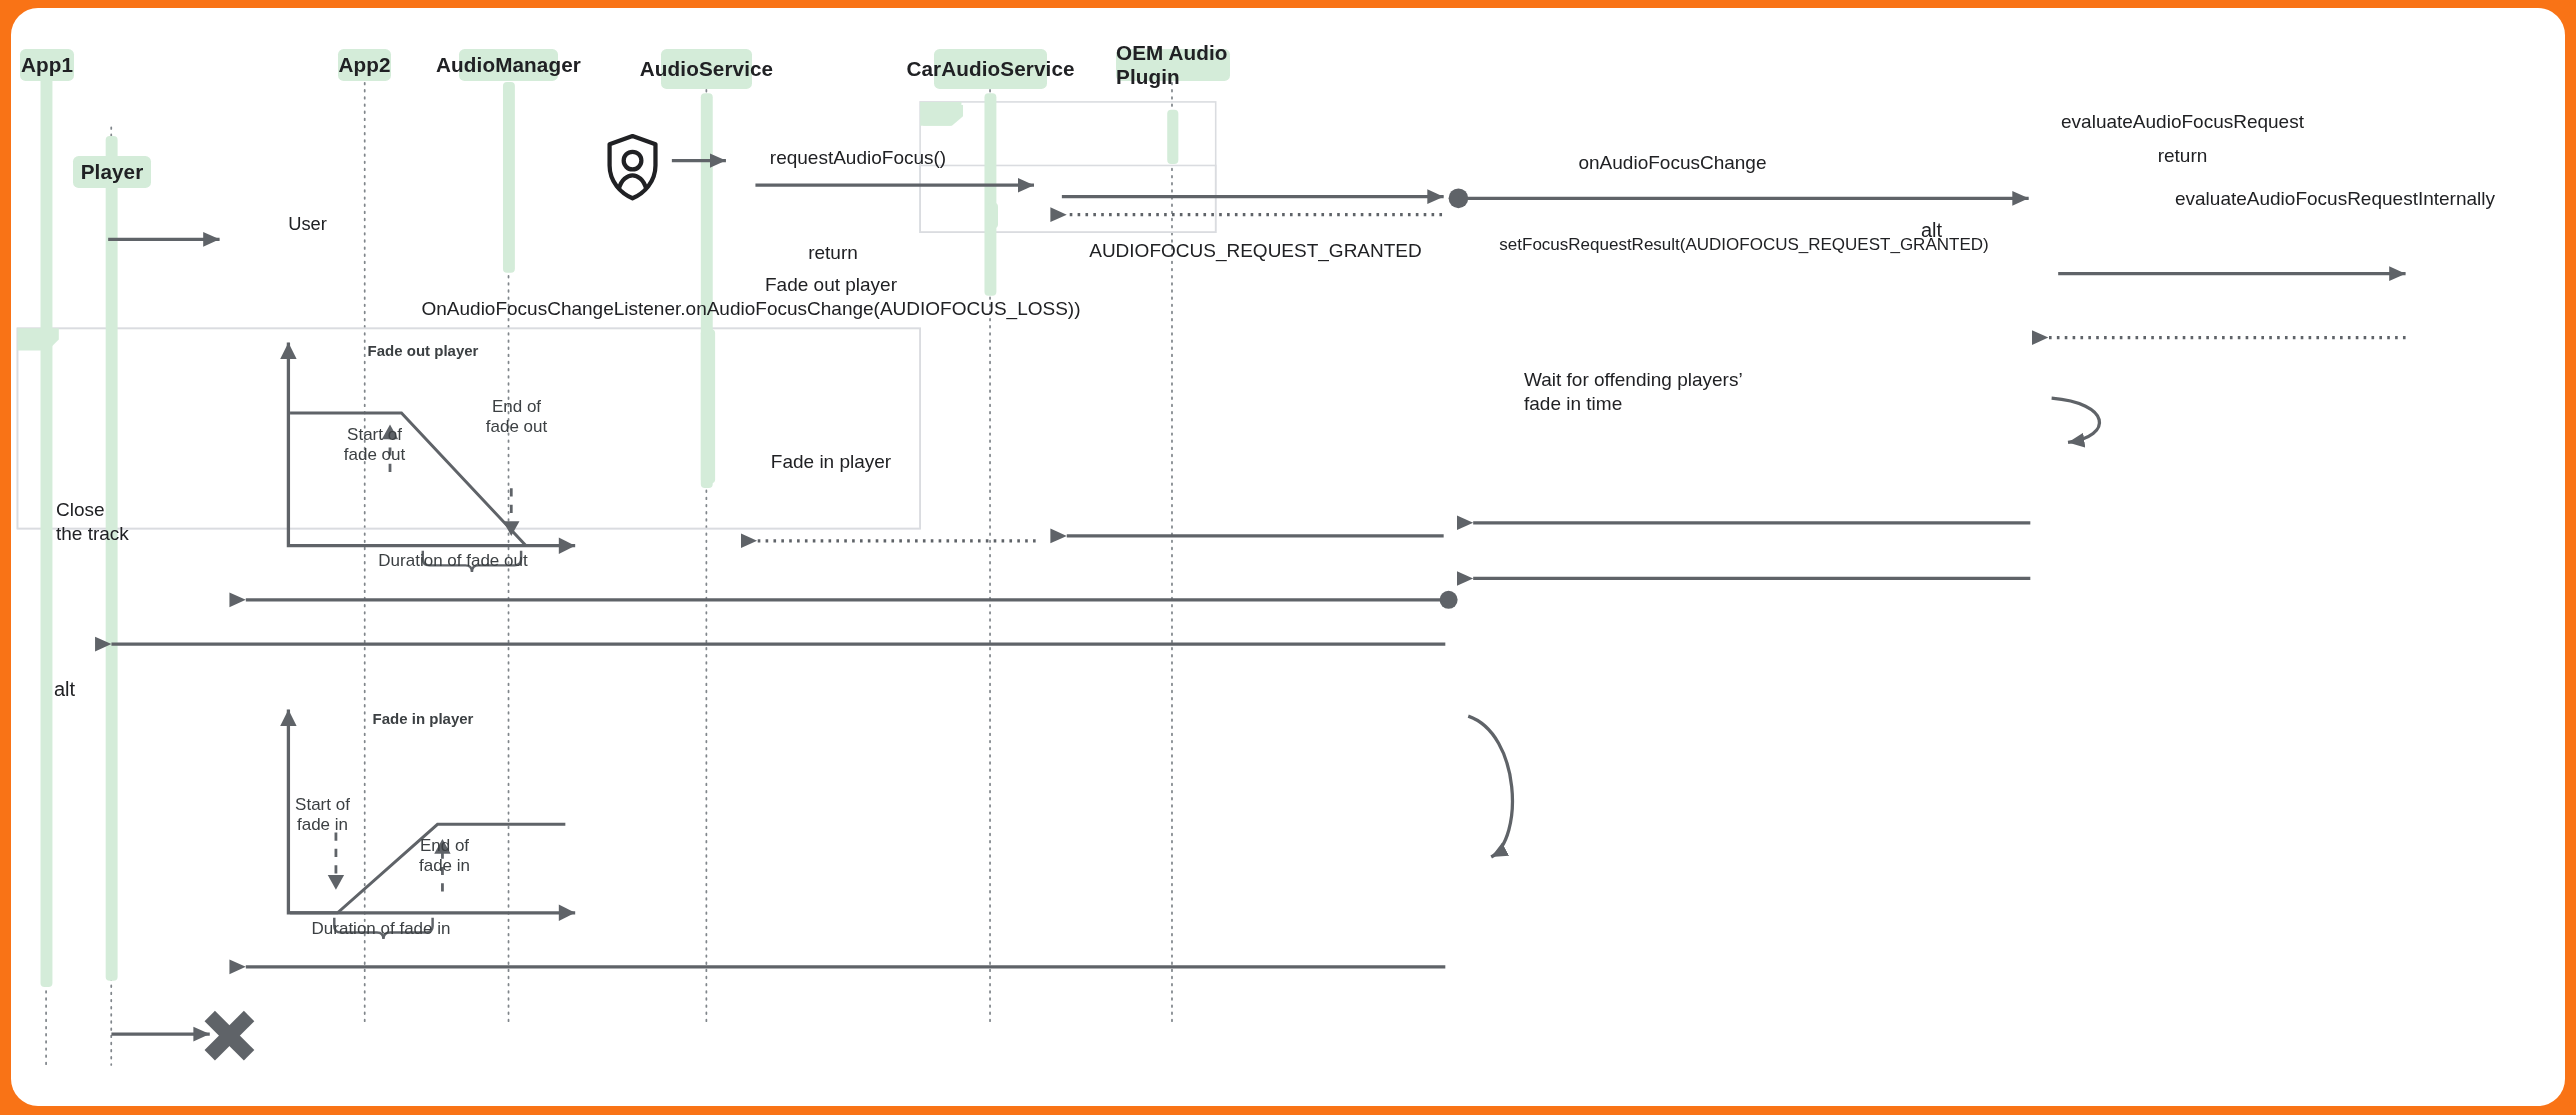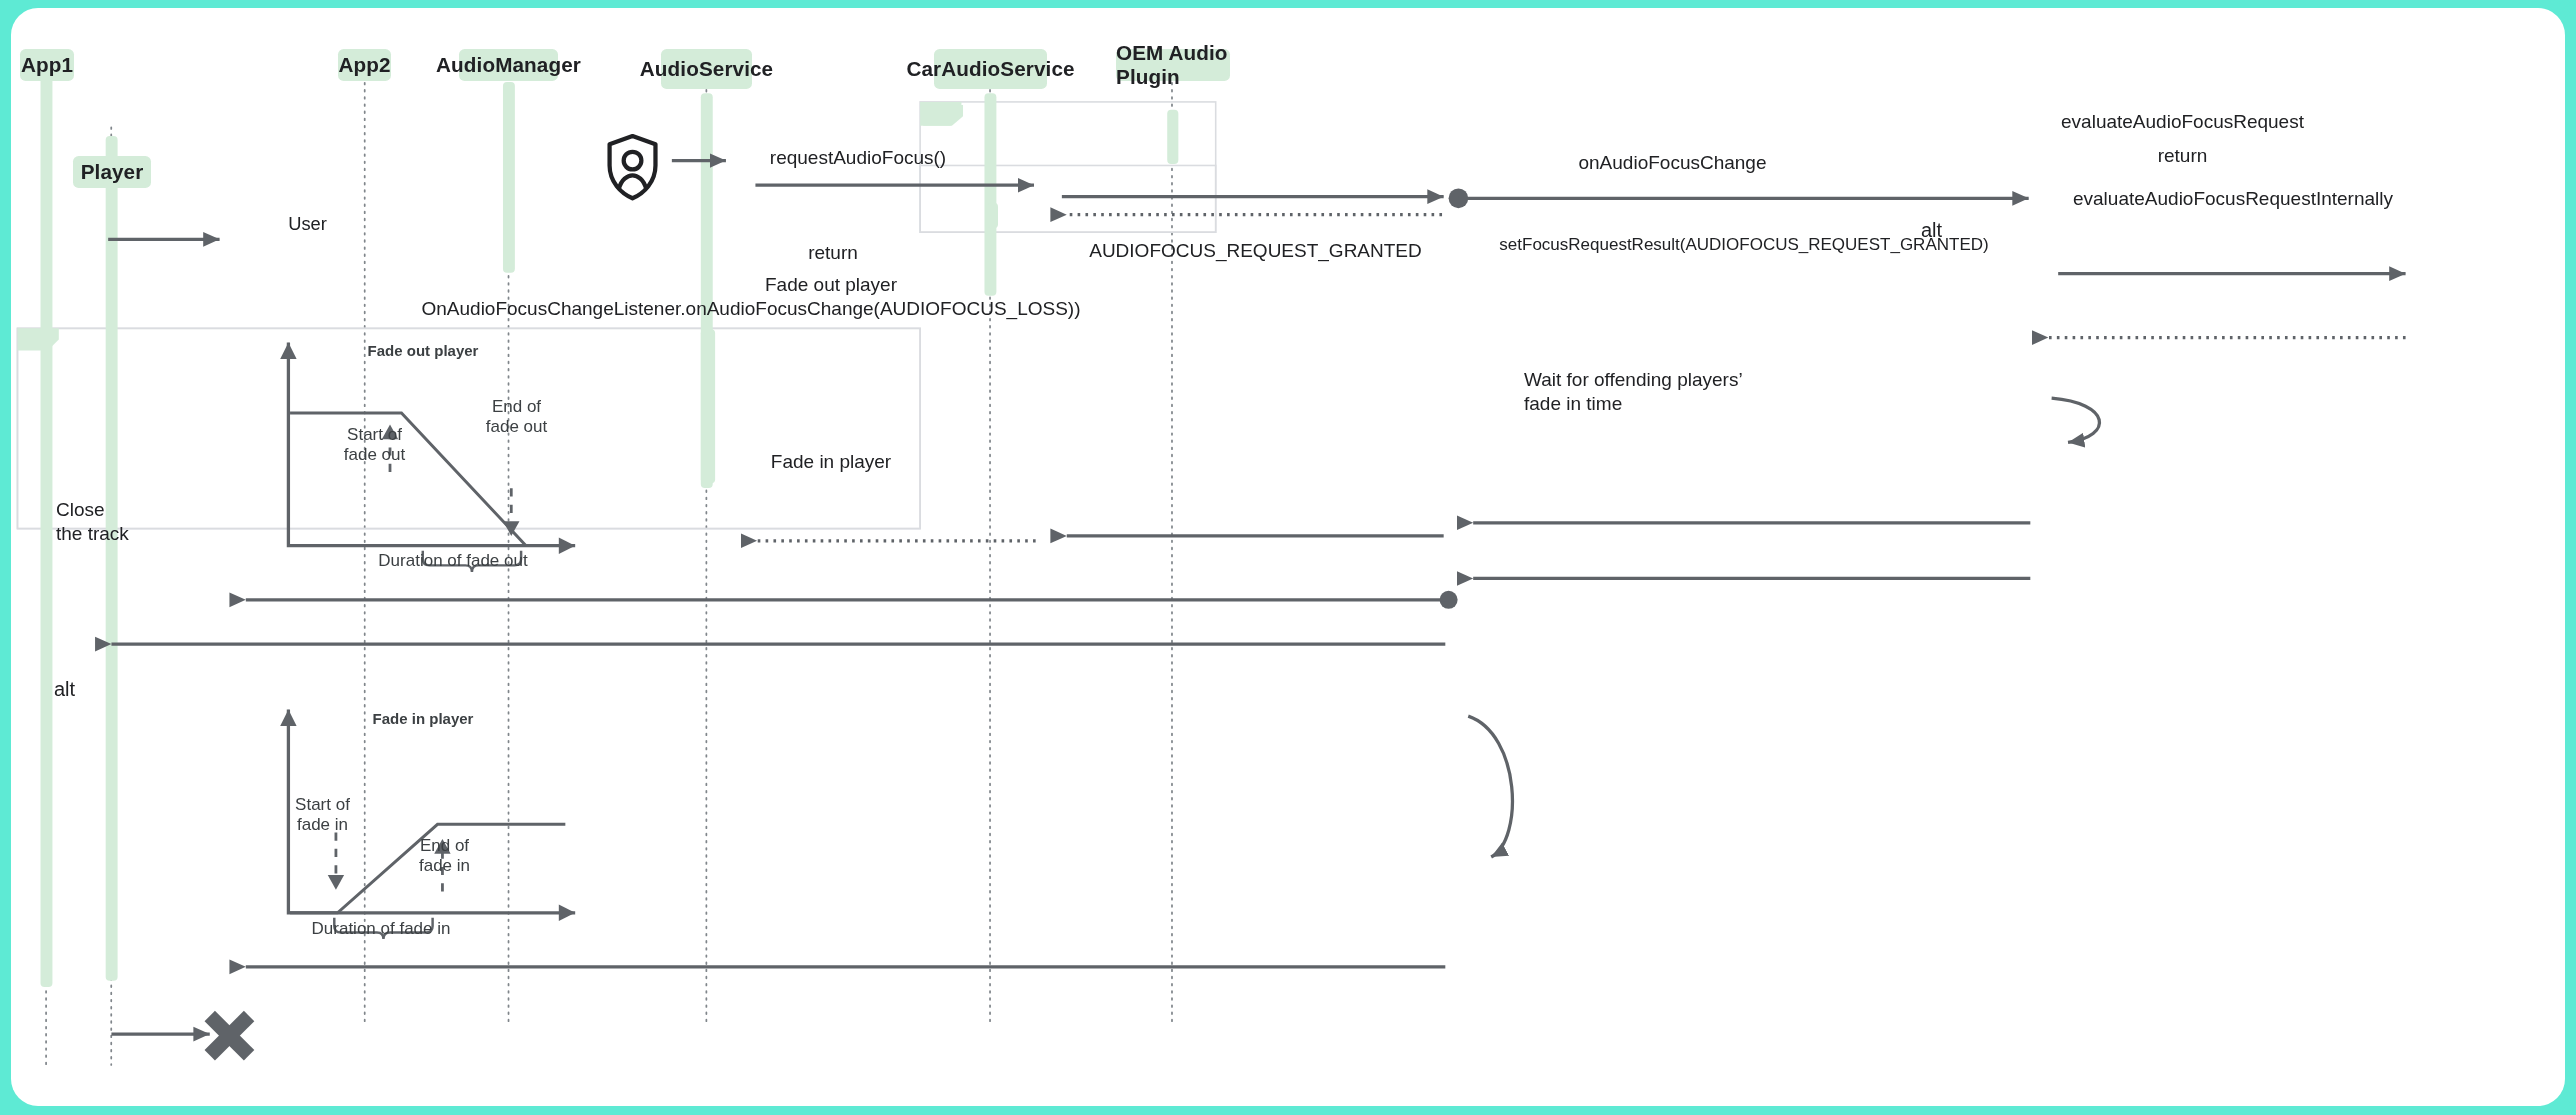--- a/index.html
+++ b/index.html
@@ -1,18 +1,18 @@
 <!DOCTYPE html>
 <html style="font-size:12.7px"><head>
 <meta charset="utf-8">
 <title>Audio Focus Sequence Diagram</title>
 <style>
   html,body{margin:0;padding:0;background:#f1f3f4;}
   body{font-family:"Liberation Sans","DejaVu Sans",sans-serif;}
-  #stage{position:relative;width:2576px;height:1116px;background:#5eead4;overflow:hidden;}
+  #stage{position:relative;width:2576px;height:1116px;background:#f97316;overflow:hidden;}
   #card{position:absolute;left:11px;top:8px;width:2554px;height:1098px;background:#ffffff;border-radius:27px;}
   #svgroot{position:absolute;left:0;top:0;width:2576px;height:1116px;}
   .part-box{position:absolute;background:#d4ecd9;border-radius:5.6px;display:flex;align-items:center;
             justify-content:center;font-weight:700;font-size:20.7px;color:#202124;letter-spacing:0.1px;}
   .msg-lbl{position:absolute;font-size:19px;color:#202124;white-space:pre;text-align:center;}
   .frag-lbl{position:absolute;font-size:20px;color:#202124;}
   .inset{position:absolute;background:#f1f3f4;border-radius:12.7px;}
   .inset-txt{position:absolute;font-size:17px;color:#3c4043;text-align:center;line-height:1.18;white-space:pre;}
   .user-cap{position:absolute;font-size:18.3px;color:#202124;text-align:center;}
 </style>
@@ -224,21 +224,21 @@
 
   <div class="msg-lbl" style="left:715px;top:147px;width:286px"><span>requestAudioFocus()</span></div>
 
   <div class="msg-lbl" style="left:1486px;top:152px;width:373px"><span>onAudioFocusChange</span></div>
 
 
   <div class="msg-lbl" style="left:1940px;top:111px;width:485px"><span>evaluateAudioFocusRequest</span></div>
 
   <div class="msg-lbl" style="left:1940px;top:145px;width:485px"><span>return</span></div>
 
-  <div class="msg-lbl" style="left:1971px;top:188px;width:524px;text-align:center"><span>evaluateAudioFocusRequestInternally</span></div>
+  <div class="msg-lbl" style="left:1971px;top:188px;width:524px;text-align:right"><span>evaluateAudioFocusRequestInternally</span></div>
 
   <div class="msg-lbl" style="left:1454px;top:235px;width:580px;font-size:17px"><span>setFocusRequestResult(AUDIOFOCUS_REQUEST_GRANTED)</span></div>
 
   <div class="msg-lbl" style="left:1049px;top:240px;width:413px"><span>AUDIOFOCUS_REQUEST_GRANTED</span></div>
 
   <div class="msg-lbl" style="left:763px;top:242px;width:140px"><span>return</span></div>
 
 
   <div class="msg-lbl" style="left:683px;top:274px;width:296px"><span>Fade out player</span></div>
 

